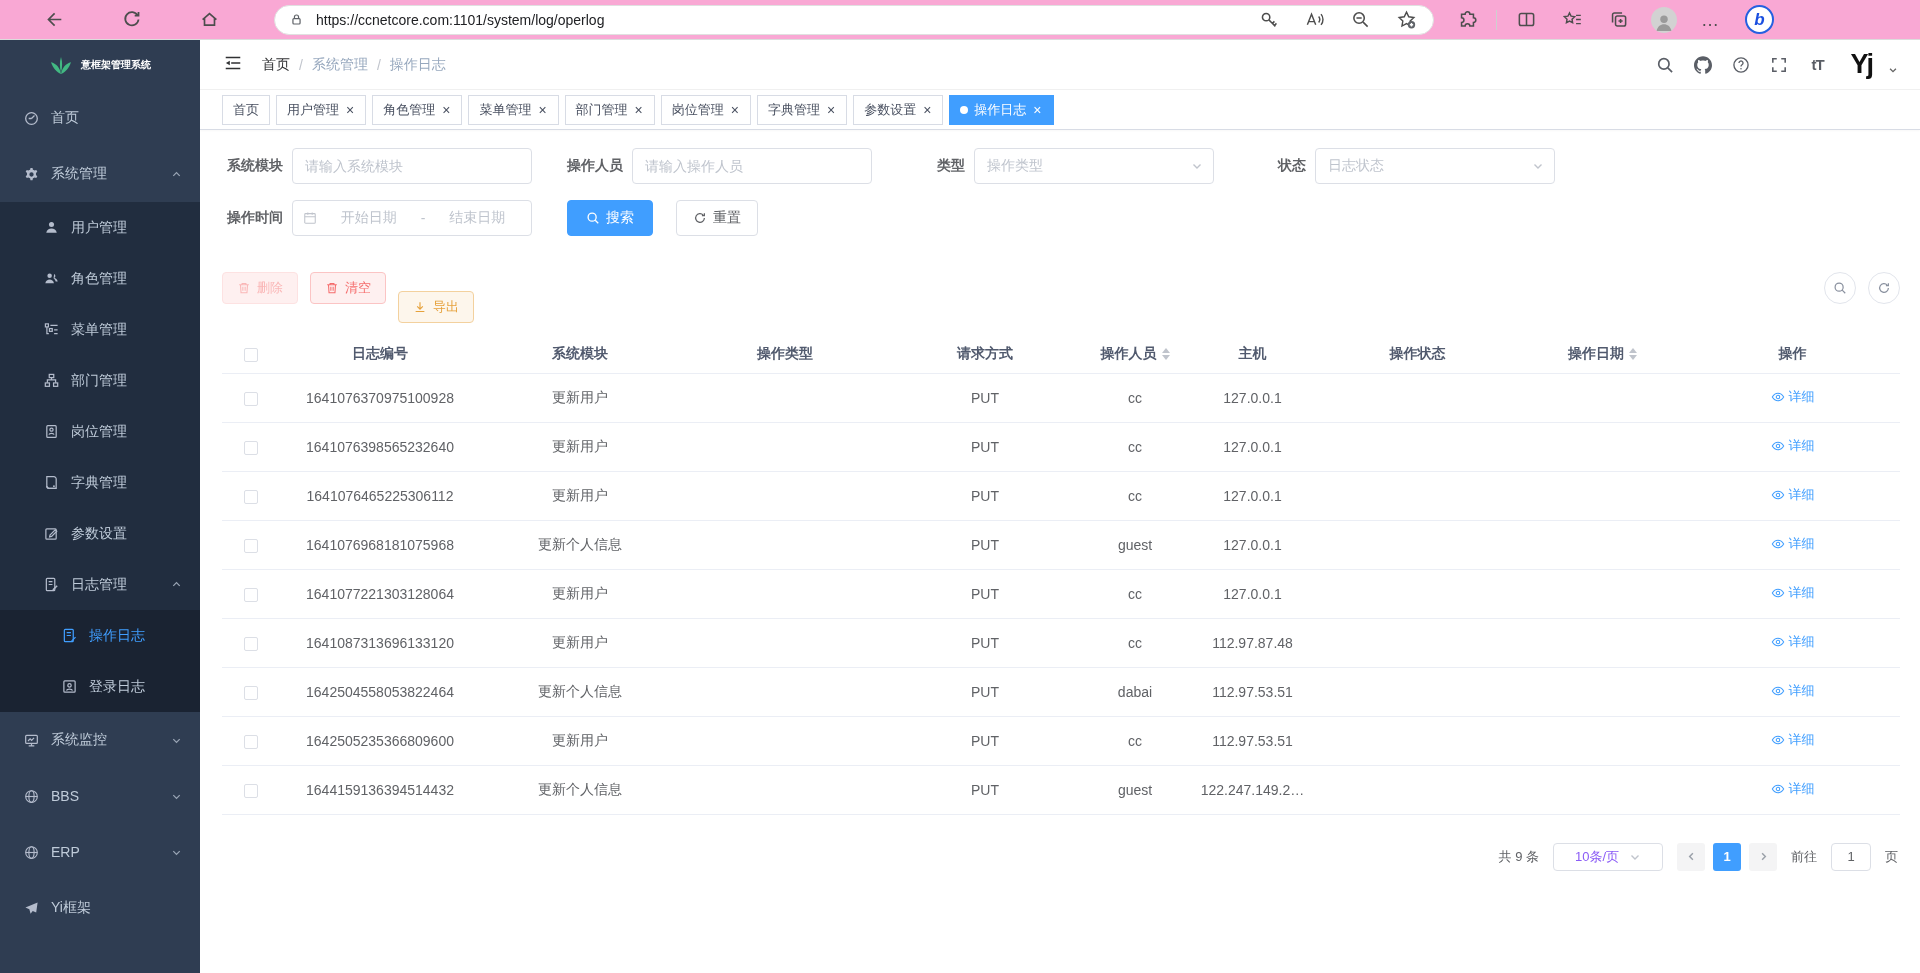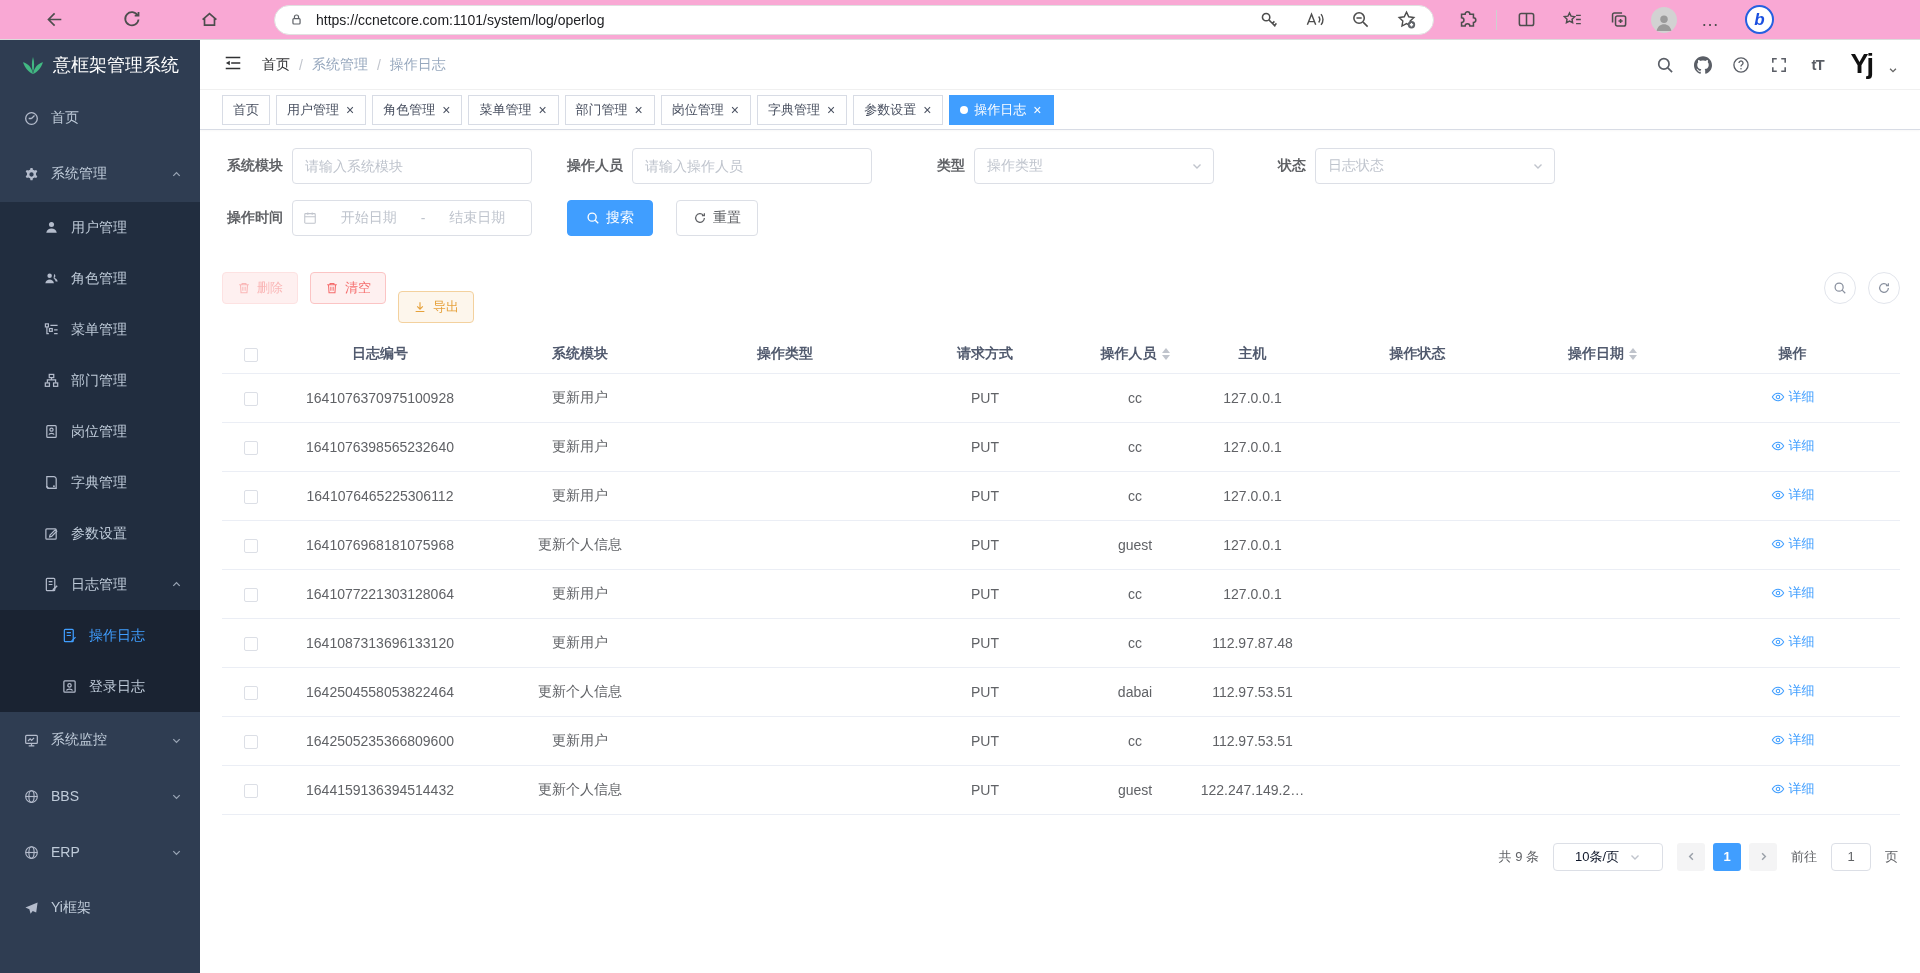--- a/index.html
+++ b/index.html
@@ -26,21 +26,21 @@
     display:flex; align-items:flex-end; justify-content:center; overflow:hidden; margin:0 10px; cursor:pointer; }
   .bing-circle { width:29px; height:29px; border-radius:50%; background:#fff; border:2px solid #2560e0;
     color:#1a4fe0; font-weight:bold; font-size:17px; display:flex; align-items:center; justify-content:center;
     margin-left:12px; cursor:pointer; font-style:italic; }
 
   
   .app { flex:1; display:flex; min-height:0; }
   .sidebar { width:200px; background:#2f3d52; color:#bfcbd9; flex:0 0 200px; overflow:hidden; }
   .logo-row { height:50px; display:flex; align-items:center; justify-content:center; gap:8px; }
   .logo-row svg { width:24px; height:24px; }
-  .logo-text { color:#fff; font-weight:normal; font-size:18px; }
+  .logo-text { color:#fff; font-weight:bold; font-size:10px; }
   .s-item { display:flex; align-items:center; cursor:pointer; font-size:14px; position:relative; }
   .s-item svg.si { width:15px; height:15px; flex:0 0 15px; margin-right:12px; color:#b4bccc; }
   .lv1 { height:56px; padding-left:24px; background:#2f3d52; }
   .lv2 { height:51px; padding-left:44px; background:#212d3f; }
   .lv3 { height:51px; padding-left:62px; background:#1a2332; }
   .s-item.active { color:#409eff; }
   .s-item.active svg.si { color:#409eff; }
   .s-caret { position:absolute; right:18px; width:11px; height:11px; color:#9aa5b5; }
 
   .main { flex:1; display:flex; flex-direction:column; min-width:0; background:#fff; }
@@ -114,21 +114,21 @@
   .sort-wrap { display:inline-flex; flex-direction:column; margin-left:5px; vertical-align:middle; }
   .sort-up { width:0; height:0; border:4px solid transparent; border-bottom:5px solid #c0c4cc; margin-bottom:2px; }
   .sort-down { width:0; height:0; border:4px solid transparent; border-top:5px solid #c0c4cc; }
   .detail-link { color:#409eff; font-size:13px; text-decoration:none; display:inline-flex; align-items:center; gap:4px; cursor:pointer; }
   .detail-link svg { width:14px; height:14px; }
 
   
   .pagination { display:flex; align-items:center; justify-content:flex-end; gap:14px;
     margin-top:28px; font-size:13px; color:#606266; padding-right:2px; }
   .pg-size { width:110px; height:28px; border:1px solid #dcdfe6; border-radius:4px; display:flex;
-    align-items:center; justify-content:center; gap:10px; cursor:pointer; color:#0f172a; }
+    align-items:center; justify-content:center; gap:10px; cursor:pointer; color:#8b5cf6; }
   .pg-btn { min-width:28px; height:28px; border:none; border-radius:3px; background:#f4f4f5; color:#9aa0a9;
     display:flex; align-items:center; justify-content:center; cursor:pointer; font-size:13px; }
   .pg-btn svg { width:11px; height:11px; }
   .pg-btn.active { background:#409eff; color:#fff; font-weight:bold; }
   .pg-group { display:flex; align-items:center; gap:8px; }
   .goto-input { width:40px; height:28px; border:1px solid #dcdfe6; border-radius:4px; text-align:center;
     font-size:13px; color:#606266; outline:none; font-family:inherit; }
 </style>
 </head>
 <body>

